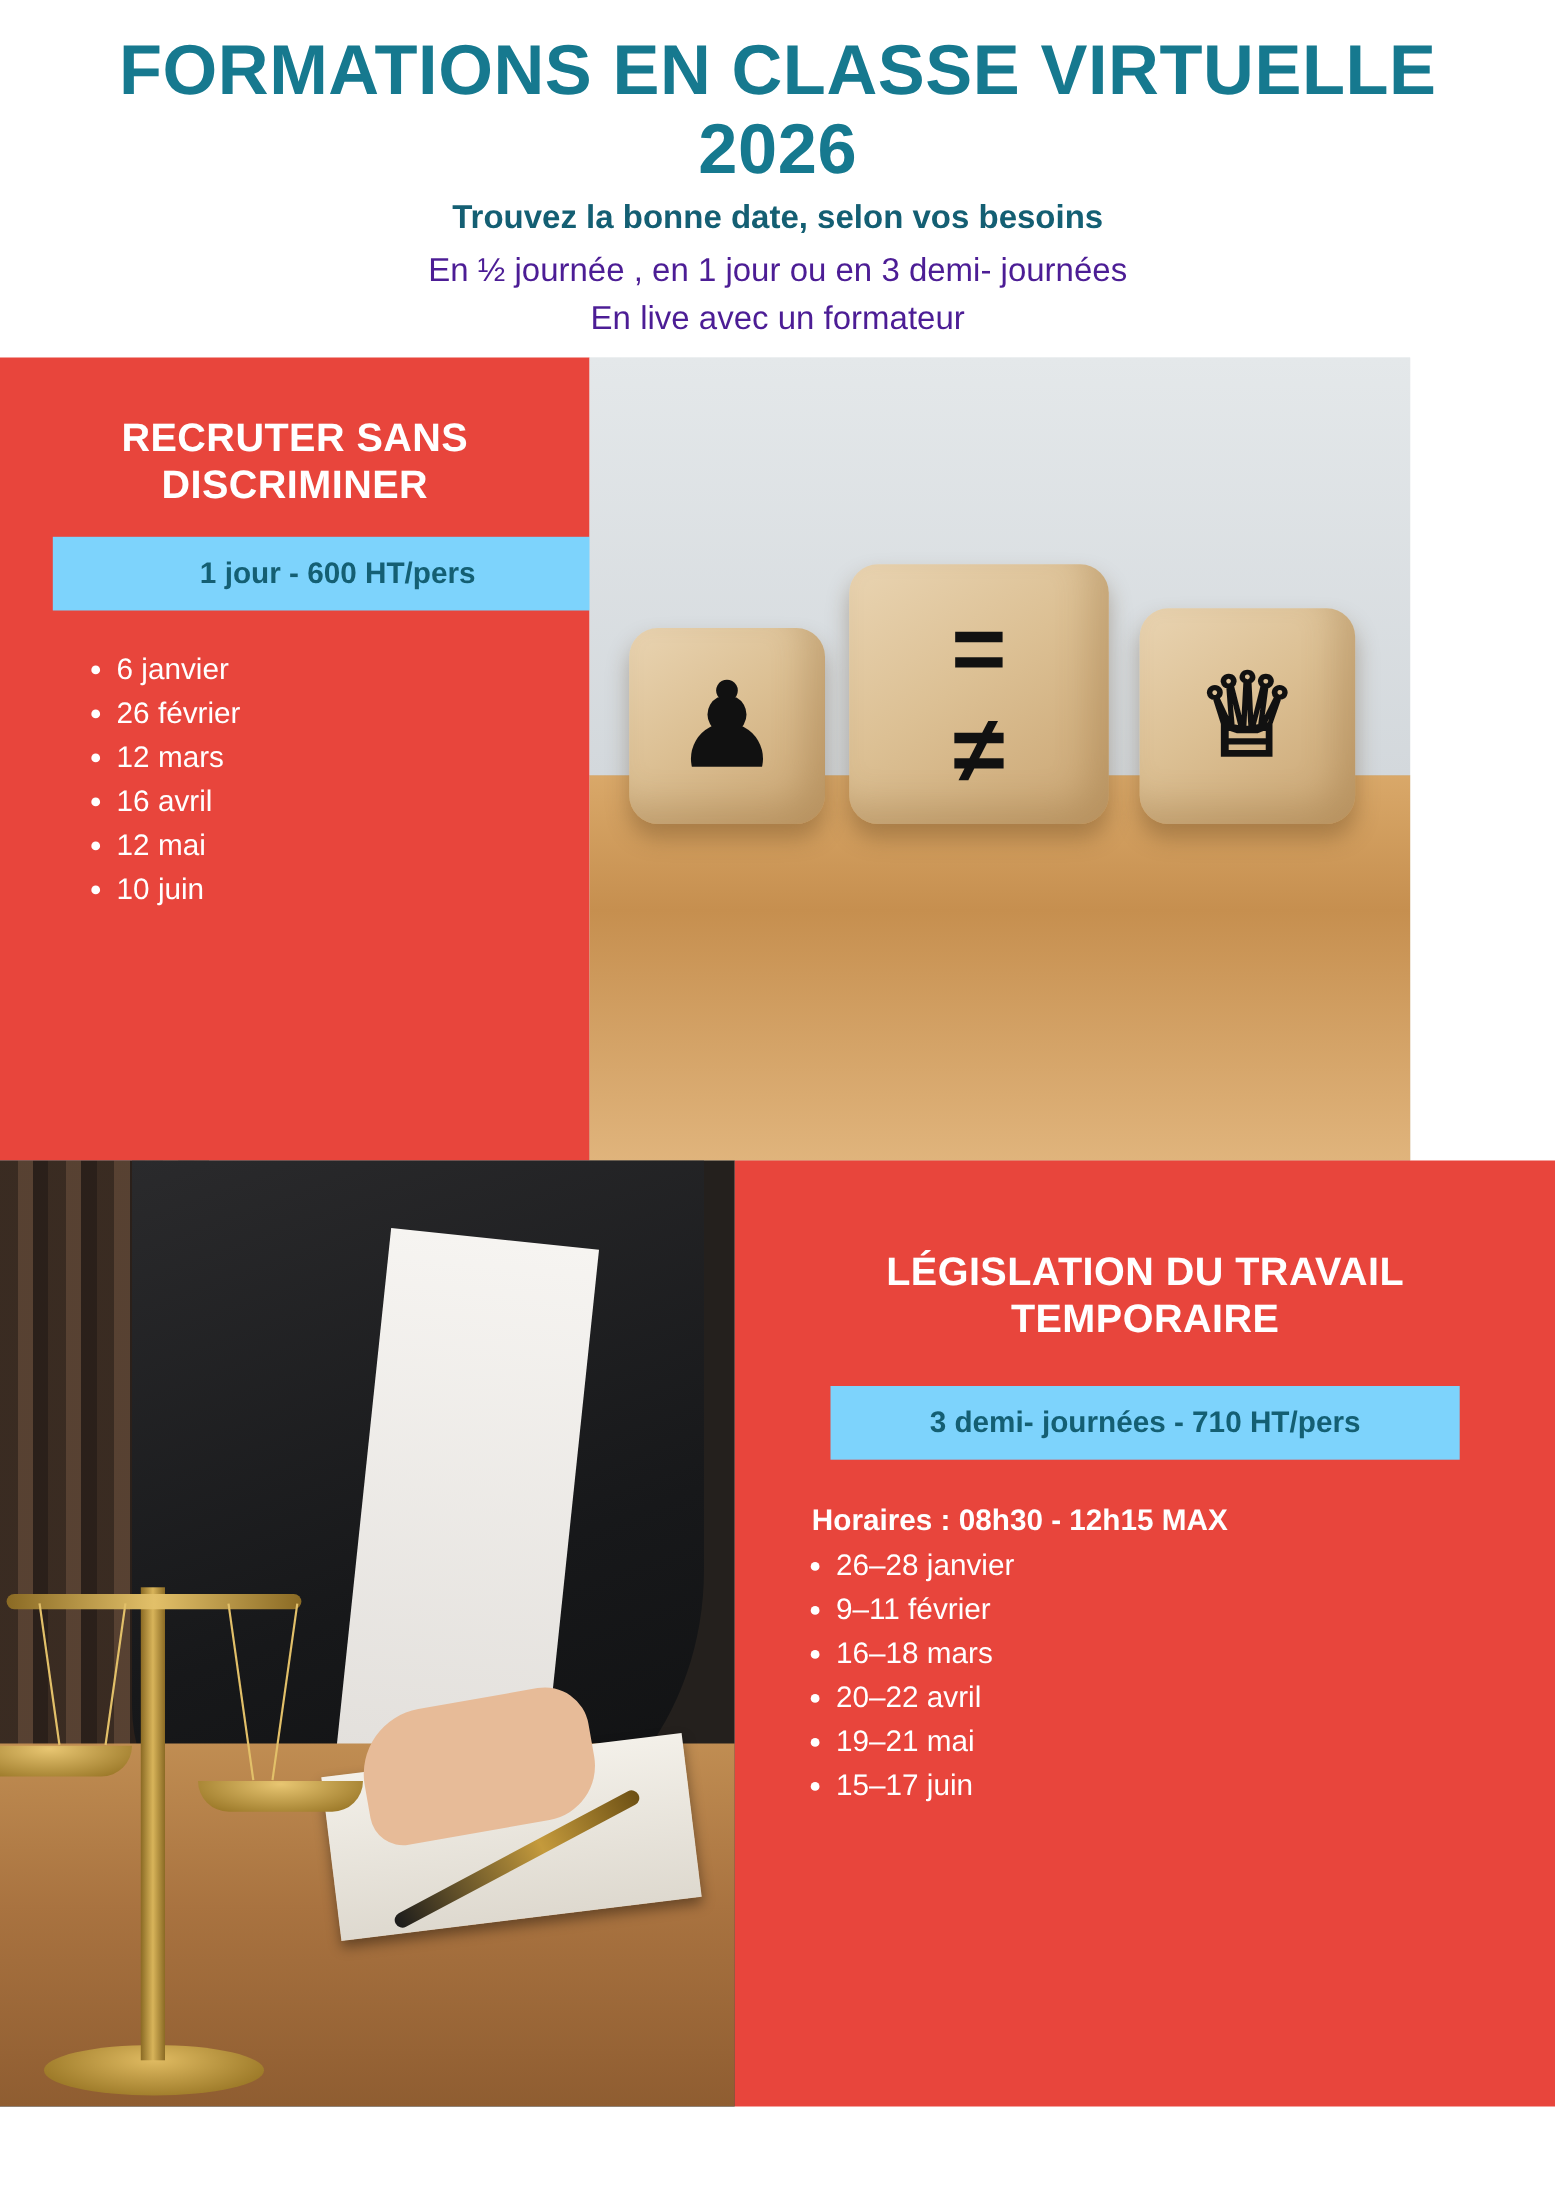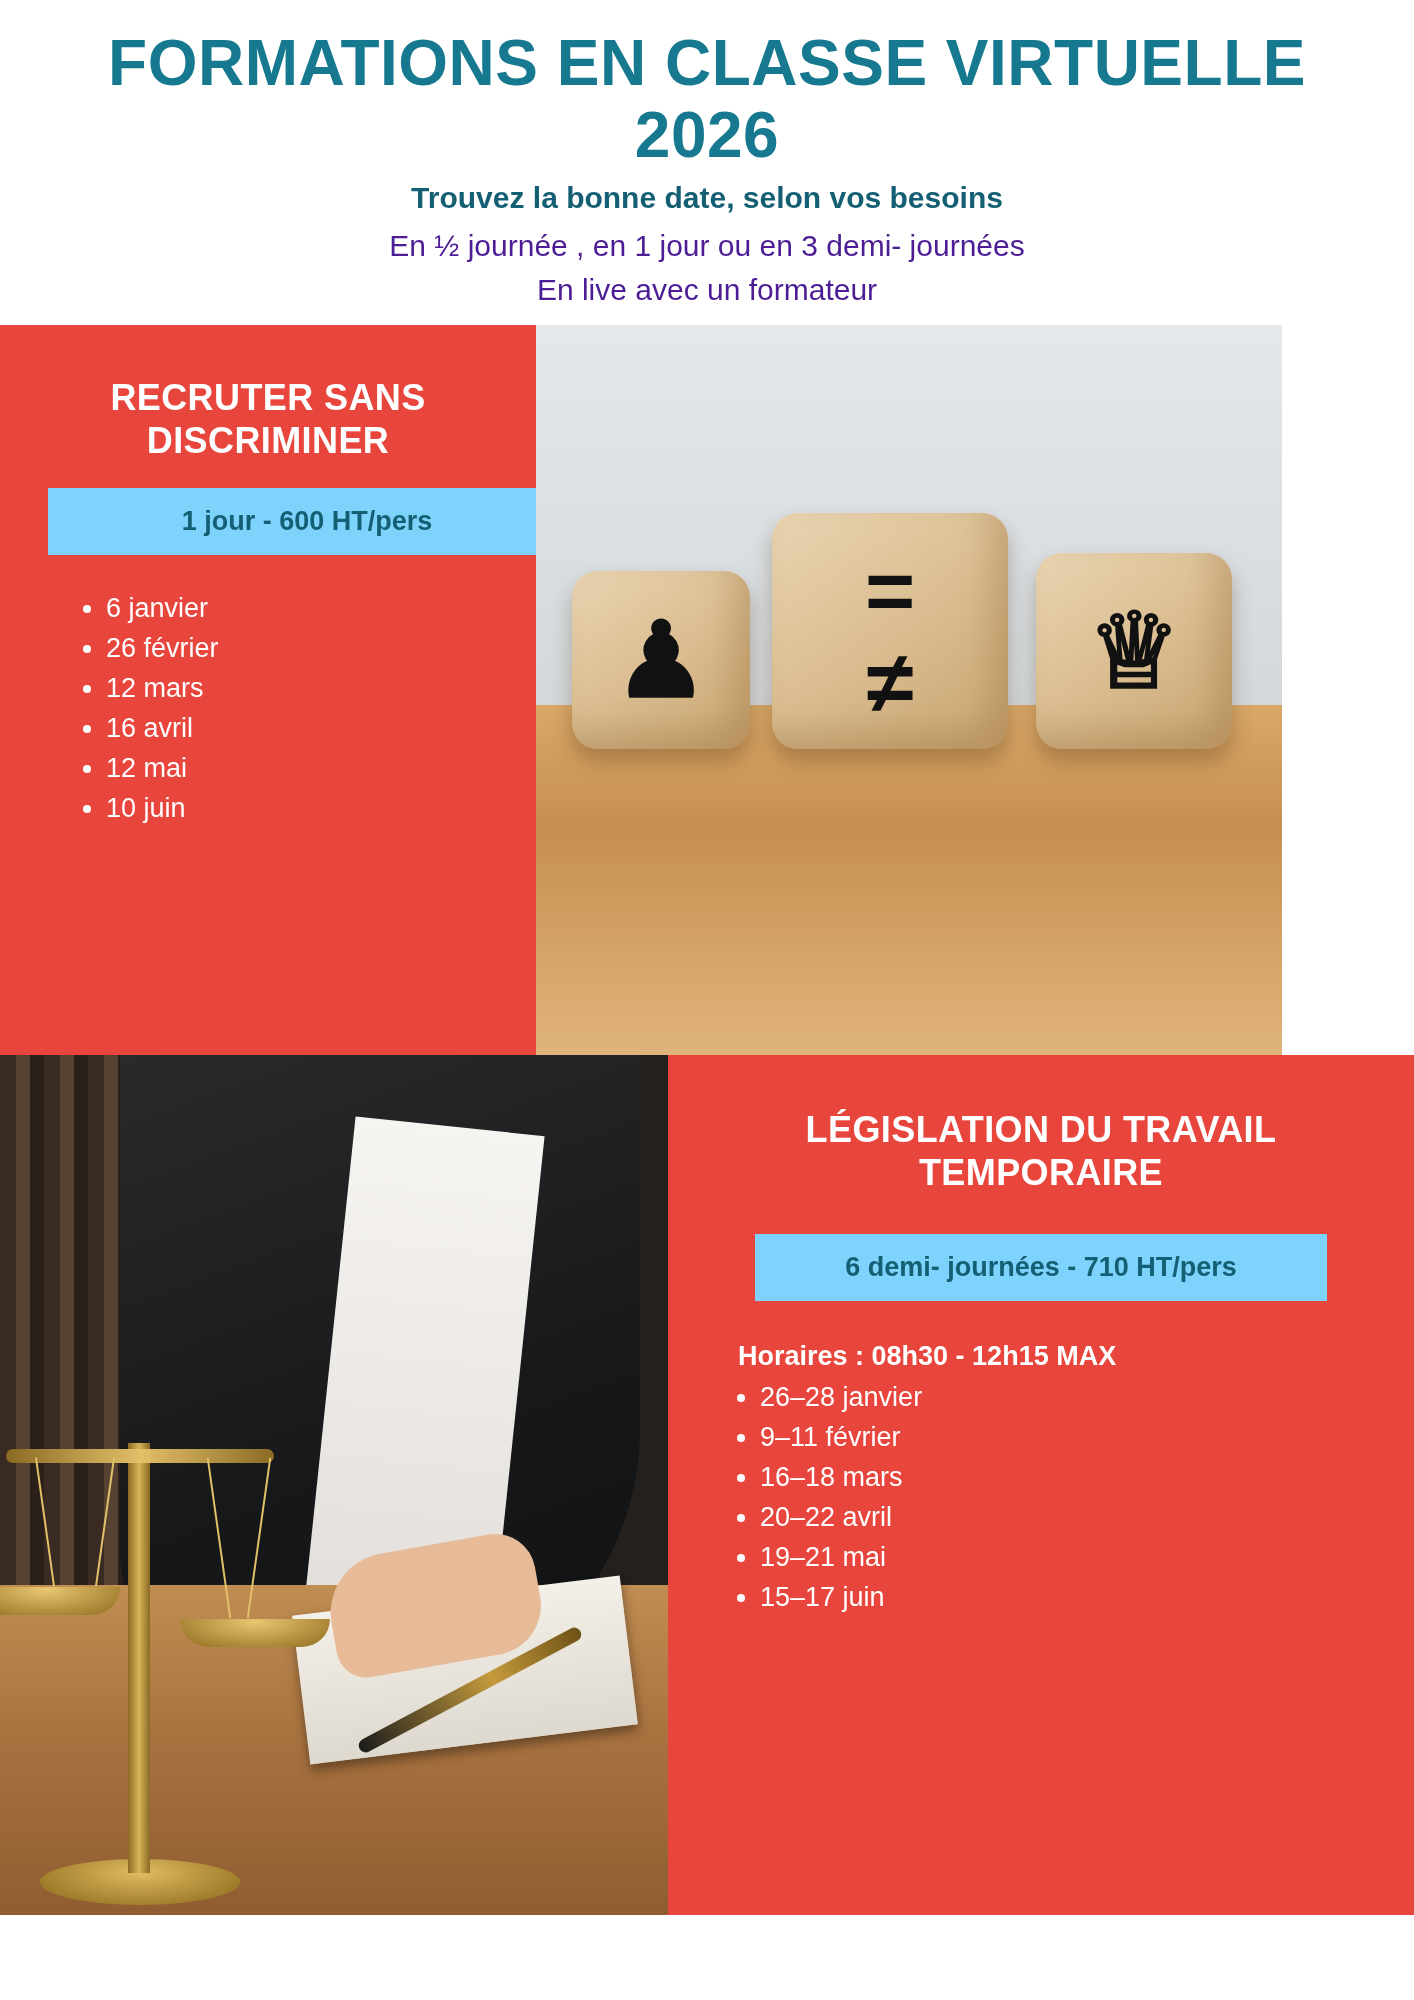--- a/index.html
+++ b/index.html
@@ -115,21 +115,21 @@
   
   .p1-inner {
     padding: 52px 48px 0 48px;
   }
   .p1-title { margin-bottom: 26px; }
   .p1-price { width: 518px; margin: 0 auto 34px auto; }
   .p1-hours { padding-left: 8px; }
 
   
   .p2-inner {
-    padding: 54px 34px 0 34px;
+    padding: 80px 34px 0 34px;
   }
   .p2-title { margin-bottom: 40px; }
   .p2-price { width: 572px; margin: 0 auto 40px auto; }
   .p2-hours { padding-left: 36px; }
   .p2-dates { padding-left: 92px; }
 
   
   .img-dice {
     position: relative;
     overflow: hidden;
@@ -302,21 +302,21 @@
         <div class="scale-string" style="left:104px;bottom:328px;height:130px;transform:rotate(8deg);"></div>
         <div class="scale-string" style="left:218px;bottom:296px;height:162px;transform:rotate(-8deg);"></div>
         <div class="scale-string" style="left:258px;bottom:296px;height:162px;transform:rotate(8deg);"></div>
         <div class="scale-pan pan-left"></div>
         <div class="scale-pan pan-right"></div>
       </div>
 
       <div class="panel-red panel-right-red">
         <div class="p2-inner">
           <h2 class="card-title p2-title">LÉGISLATION DU TRAVAIL TEMPORAIRE</h2>
-          <div class="price-box p2-price">6 demi- journées - 710 HT/pers</div>
+          <div class="price-box p2-price">3 demi- journées - 710 HT/pers</div>
           <div class="hours p2-hours">Horaires : 08h30 - 12h15 MAX</div>
           <ul class="dates p2-dates">
             <li>26–28 janvier</li>
             <li>9–11 février</li>
             <li>16–18 mars</li>
             <li>20–22 avril</li>
             <li>19–21 mai</li>
             <li>15–17 juin</li>
           </ul>
         </div>

